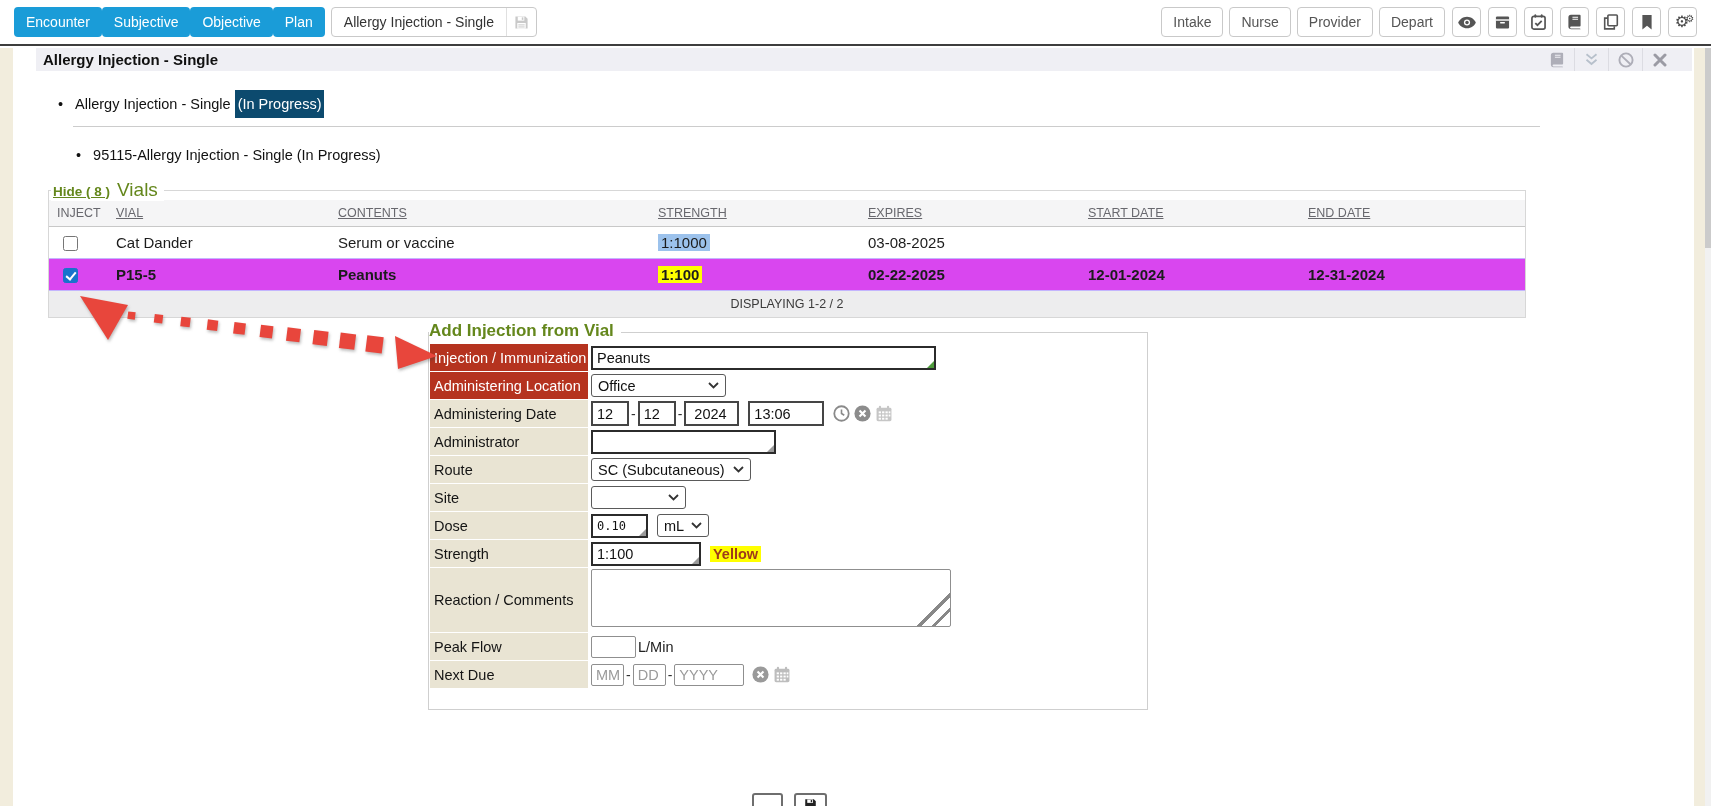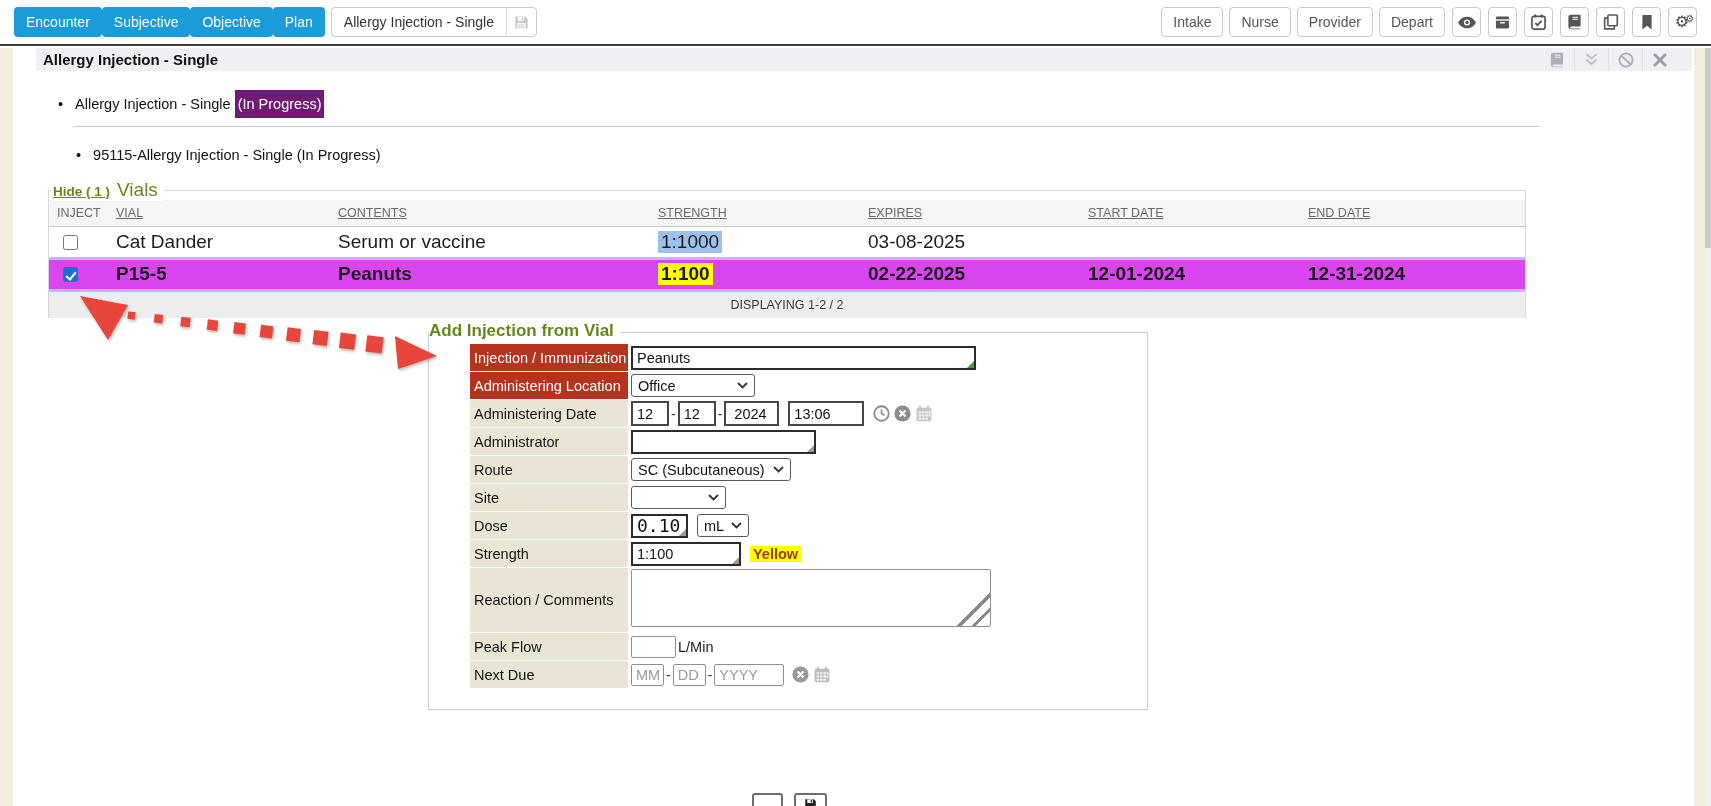--- a/index.html
+++ b/index.html
@@ -36,56 +36,56 @@
   .titlebar { position:absolute; left:36px; top:48px; width:1656px; height:23px; background:#efeff4;
               display:flex; align-items:center; }
   .titlebar .ttl { font-size:15px; font-weight:bold; color:#101010; padding-left:7px; }
   .titlebar-icons { margin-left:auto; display:flex; align-items:stretch; height:23px; margin-right:16px; }
   .tb-ic { width:34px; display:flex; align-items:center; justify-content:center; color:#aeaeb8; cursor:pointer; }
   .tb-ic + .tb-ic { border-left:1px solid #dcdce2; }
 
   
   .bullet1 { position:absolute; left:58px; top:96px; font-size:14.5px; color:#111; }
   .bullet1 .dot, .bullet2 .dot { margin-right:12px; }
-  .status-badge { background:#701a75; color:#fff; padding:6px 3px; }
+  .status-badge { background:#0c4a6e; color:#fff; padding:6px 3px; }
   .rule { position:absolute; left:73px; top:126px; width:1467px; height:1px; background:#ccc; }
   .bullet2 { position:absolute; left:76px; top:147px; font-size:14.5px; color:#111; }
 
   
   .vials-fs { position:absolute; left:48px; top:190px; width:1478px; height:128px;
               border:1px solid #d7d7d7; }
   .vials-legend { position:absolute; left:2px; top:-12px; background:#fff; padding:0 6px 0 2px;
                   display:flex; align-items:baseline; white-space:nowrap; }
   .hide-link { color:#64871c; font-weight:bold; font-size:13.5px; text-decoration:underline; cursor:pointer; }
   .vials-legend .lg { color:#64871c; font-weight:normal; font-size:19px; margin-left:7px; }
   table.vials { width:100%; border-collapse:collapse; table-layout:fixed; margin-top:9px; }
   table.vials th { background:#f5f5f6; height:26px; text-align:left; font-size:12.5px; font-weight:normal;
                    color:#68686e; padding-left:8px; border-bottom:1px solid #c8c8c8; }
   table.vials th span.sortable { text-decoration:underline; cursor:pointer; }
-  table.vials td { height:32px; font-size:19px; color:#1c1c1c; padding-left:8px; border-bottom:3px solid #c4b5fd; }
+  table.vials td { height:32px; font-size:15px; color:#1c1c1c; padding-left:8px; border-bottom:1px solid #c4b5fd; }
   tr.vrow-alt td { background:#d946ef;font-weight:bold; }
   .hl { display:inline-block; padding:0 3px; }
   .vials-footer { height:26px; background:#ededee; display:flex; align-items:center; justify-content:center;
                   font-size:12.5px; color:#3a3a3a; }
   .cb { width:15px; height:15px; border:1.5px solid #767676; border-radius:2.5px; background:#fff;
         display:inline-block; position:relative; cursor:pointer; vertical-align:middle; }
   .cb.checked { background:#1873cc; border-color:#1873cc; }
   .cb.checked::after { content:""; position:absolute; left:4.2px; top:1.2px; width:4px; height:8px;
         border:solid #fff; border-width:0 2px 2px 0; transform:rotate(40deg); }
 
   
   .arrow-svg { position:absolute; left:0; top:0; width:1711px; height:806px; pointer-events:none; z-index:40;
                filter:drop-shadow(1px 2px 1.5px rgba(60,60,60,.35)); }
 
   
   .form-fs { position:absolute; left:428px; top:332px; width:720px; height:378px; border:1px solid #cfcfcf; }
   .form-legend { position:absolute; left:0px; top:-12px; background:#fff; padding:0 7px 0 0;
                  color:#64871c; font-weight:bold; font-size:17px; white-space:nowrap; }
   .frows { position:absolute; left:1px; top:11px; width:716px; }
-  .frow { display:flex; margin-bottom:1px;margin-left:40px; }
+  .frow { display:flex; margin-bottom:1px; }
   .flabel { width:158px; min-height:27px; background:#e9e4d3; font-size:14.5px; color:#141414;
             display:flex; align-items:center; padding-left:4px; flex-shrink:0; }
   .flabel.req { background:#b5331f; color:#fff; }
   .fctrl { display:flex; align-items:center; padding-left:3px; flex:1; }
 
   input, textarea { font-family:"Liberation Sans", sans-serif; font-size:14.5px; color:#111; outline:none; }
   .inp-dark { border:2px solid #2b2b2b; height:24px; padding:0 4px; background:#fff; }
   .inp-med  { border:2px solid #454545; height:25px; padding:0 4px; background:#fff; }
   .inp-light{ border:1px solid #8f8f8f; border-radius:2px; height:22px; padding:0 4px; background:#fff; }
   .inp-ph::placeholder { color:#9a9a9a; }
@@ -98,21 +98,21 @@
          background:#fff; height:23px; padding:0 6px; font-size:14.5px; color:#111; cursor:pointer; }
   .sel .chev { margin-left:auto; display:flex; }
   .sel-wide { border:1px solid #8f8f8f; border-radius:2px; height:22px; width:553px; }
   .dash { font-size:14px; color:#333; margin:0 2px; }
   .icn { display:inline-flex; margin-left:4px; cursor:pointer; }
   .tag-yellow { margin-left:9px; padding:0 3px; font-size:14.5px; color:#9e3b1a; font-weight:bold; }
   textarea.reaction { width:360px; height:58px; border:1px solid #8f8f8f; border-radius:2px;
                       resize:none; padding:2px 4px;
                       background:linear-gradient(135deg, transparent 0 92%, #888 92% 93%, transparent 93% 95.5%, #888 95.5% 96.5%, transparent 96.5%); }
   .unit-txt { font-size:14.5px; color:#222; margin-left:2px; }
-  .mono { font-family:"DejaVu Sans Mono", monospace; font-size:18px; }
+  .mono { font-family:"DejaVu Sans Mono", monospace; font-size:12px; }
 
   
   .bottom-btn { position:absolute; top:793px; height:22px; background:#fff; border:2px solid #6e6e6e;
                 border-radius:3px; display:flex; justify-content:center; padding-top:3px; cursor:pointer; }
 </style>
 </head>
 <body>
 
 <div class="screen">
 
@@ -225,21 +225,21 @@
     <span class="dot">•</span><span>Allergy Injection - Single</span>
     <span class="status-badge">(In Progress)</span>
   </div>
   <div class="rule"></div>
   <div class="bullet2">
     <span class="dot">•</span><span>95115-Allergy Injection - Single (In Progress)</span>
   </div>
 
   <div class="vials-fs">
     <div class="vials-legend">
-      <span class="hide-link">Hide ( 1 )</span>
+      <span class="hide-link">Hide ( 8 )</span>
       <span class="lg">Vials</span>
     </div>
     <table class="vials">
       <colgroup>
           <col style="width:59px">
           <col style="width:222px">
           <col style="width:320px">
           <col style="width:210px">
           <col style="width:220px">
           <col style="width:220px">
@@ -305,21 +305,21 @@
         <div class="flabel req">Injection / Immunization</div>
         <div class="fctrl">
             <span class="grab green"><input class="inp-dark" style="width: 345px;" value="Peanuts"></span>
           </div>
       </div>
 
 
       <div class="frow">
         <div class="flabel req">Administering Location</div>
         <div class="fctrl">
-          <span class="sel" style="width:124px">
+          <span class="sel" style="width:135px">
             <span>Office</span>
             <span class="chev">
                 <svg width="11" height="7" viewBox="0 0 11 7">
                   <path d="M1 1l4.5 4.5L10 1" stroke="#333" stroke-width="1.8" fill="none"></path>
                 </svg>
               </span>
           </span>
         </div>
       </div>
 

